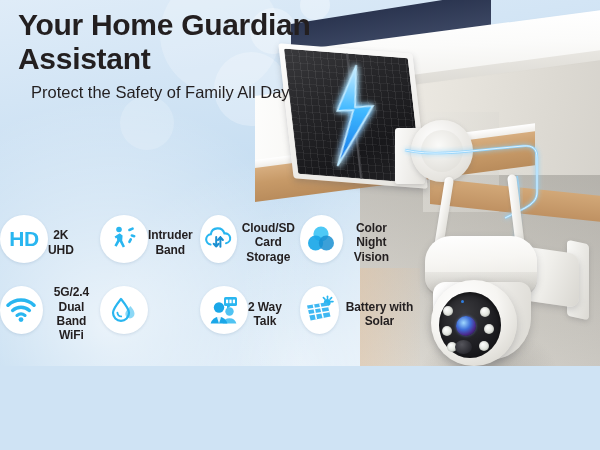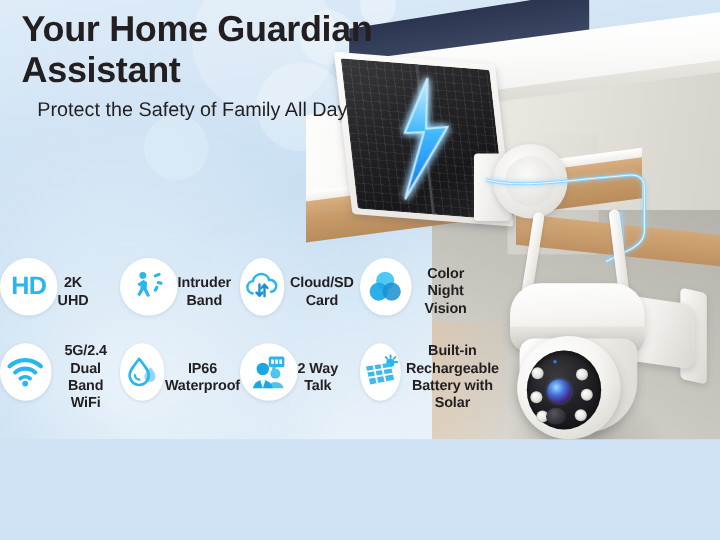--- a/index.html
+++ b/index.html
@@ -285,20 +285,21 @@
       <div class="fcell">
         <div class="circ">
           <svg width="34" height="30" viewBox="0 0 34 30">
             <path d="M9.5 20.5 A5.2 5.2 0 0 1 9.8 10.2 A7 7 0 0 1 23.4 9.4 A4.9 4.9 0 0 1 25 19.2" fill="none" stroke="#29b6f0" stroke-width="2.1" stroke-linecap="round"></path>
             <path d="M15.2 13 L15.2 22.5 M15.2 22.5 L12.7 19.8 M15.2 22.5 L17.7 19.8" stroke="#1a8fd1" stroke-width="2" stroke-linecap="round" fill="none"></path>
             <path d="M19.4 22.8 L19.4 13.3 M19.4 13.3 L16.9 16 M19.4 13.3 L21.9 16" stroke="#1a8fd1" stroke-width="2" stroke-linecap="round" fill="none"></path>
           </svg>
         </div>
         <div class="flabel">
           <div>Cloud/SD Card</div>
+          <div>Storage</div>
         </div>
       </div>
 
       <div class="fcell">
         <div class="circ">
           <svg width="32" height="32" viewBox="0 0 32 32">
             <circle cx="16" cy="11" r="7.6" fill="#3fc4f5" opacity=".92"></circle>
             <circle cx="10.6" cy="20" r="7.6" fill="#1aa7e8" opacity=".92"></circle>
             <circle cx="21.4" cy="20" r="7.6" fill="#1a8fd1" opacity=".85"></circle>
           </svg>
@@ -328,24 +329,20 @@
         </div>
       </div>
 
       <div class="fcell">
         <div class="circ">
           <svg width="32" height="32" viewBox="0 0 32 32">
             <path d="M22.5 12 C25 15 26.5 17.4 26.5 19.8 A4.6 4.6 0 0 1 17.3 19.8 C17.3 17.4 20 15 22.5 12 Z" fill="#7fd4f5" opacity=".9"></path>
             <path d="M13 5 C17.6 10.8 21 14.9 21 18.8 A8 8 0 0 1 5 18.8 C5 14.9 8.4 10.8 13 5 Z" fill="none" stroke="#29b6f0" stroke-width="2.2" stroke-linejoin="round"></path>
             <path d="M9.4 18.6 A3.8 3.8 0 0 0 13.2 22.4" fill="none" stroke="#29b6f0" stroke-width="1.8" stroke-linecap="round"></path>
           </svg>
-        </div>
-        <div class="flabel">
-          <div>IP66</div>
-          <div>Waterproof</div>
         </div>
       </div>
 
       <div class="fcell">
         <div class="circ">
           <svg width="32" height="30" viewBox="0 0 32 30">
             <rect x="16" y="2" width="13" height="9" rx="1.6" fill="#29b6f0"></rect>
             <path d="M19 11 L19 14.2 L22.4 11 Z" fill="#29b6f0"></path>
             <rect x="18" y="4.6" width="2.2" height="3.6" fill="#ffffff"></rect>
             <rect x="21.4" y="4.6" width="2.2" height="3.6" fill="#ffffff"></rect>
@@ -376,21 +373,20 @@
             <path d="M4 10.5 L24 7.2 L27.5 21.5 L7.6 25.5 Z" fill="#3fb8f2"></path>
             <g stroke="#ffffff" stroke-width="1.5">
               <path d="M10.4 9.4 L13.4 24.3"></path>
               <path d="M16.8 8.3 L20.2 22.9"></path>
               <path d="M4.8 14.6 L25.2 11.4"></path>
               <path d="M6.1 19.8 L26.4 16.4"></path>
             </g>
           </svg>
         </div>
         <div class="flabel">
-          <div>Built-in Rechargeable</div>
           <div>Battery with Solar</div>
         </div>
       </div>
 
     </div>
   </div>
 
 </div>
 
 </body></html>

